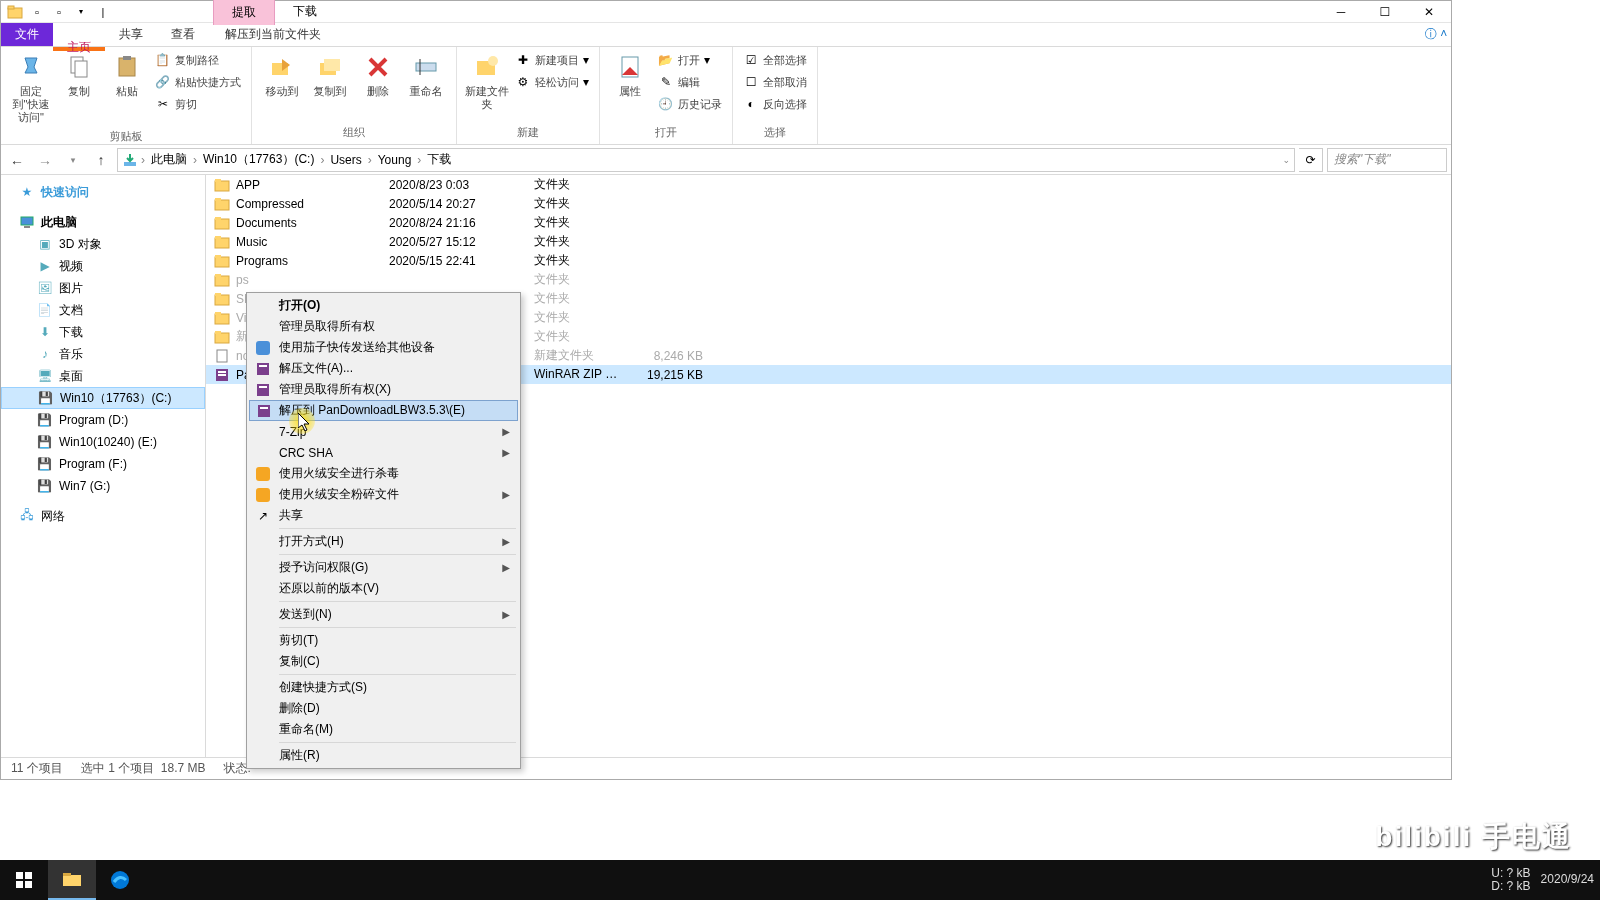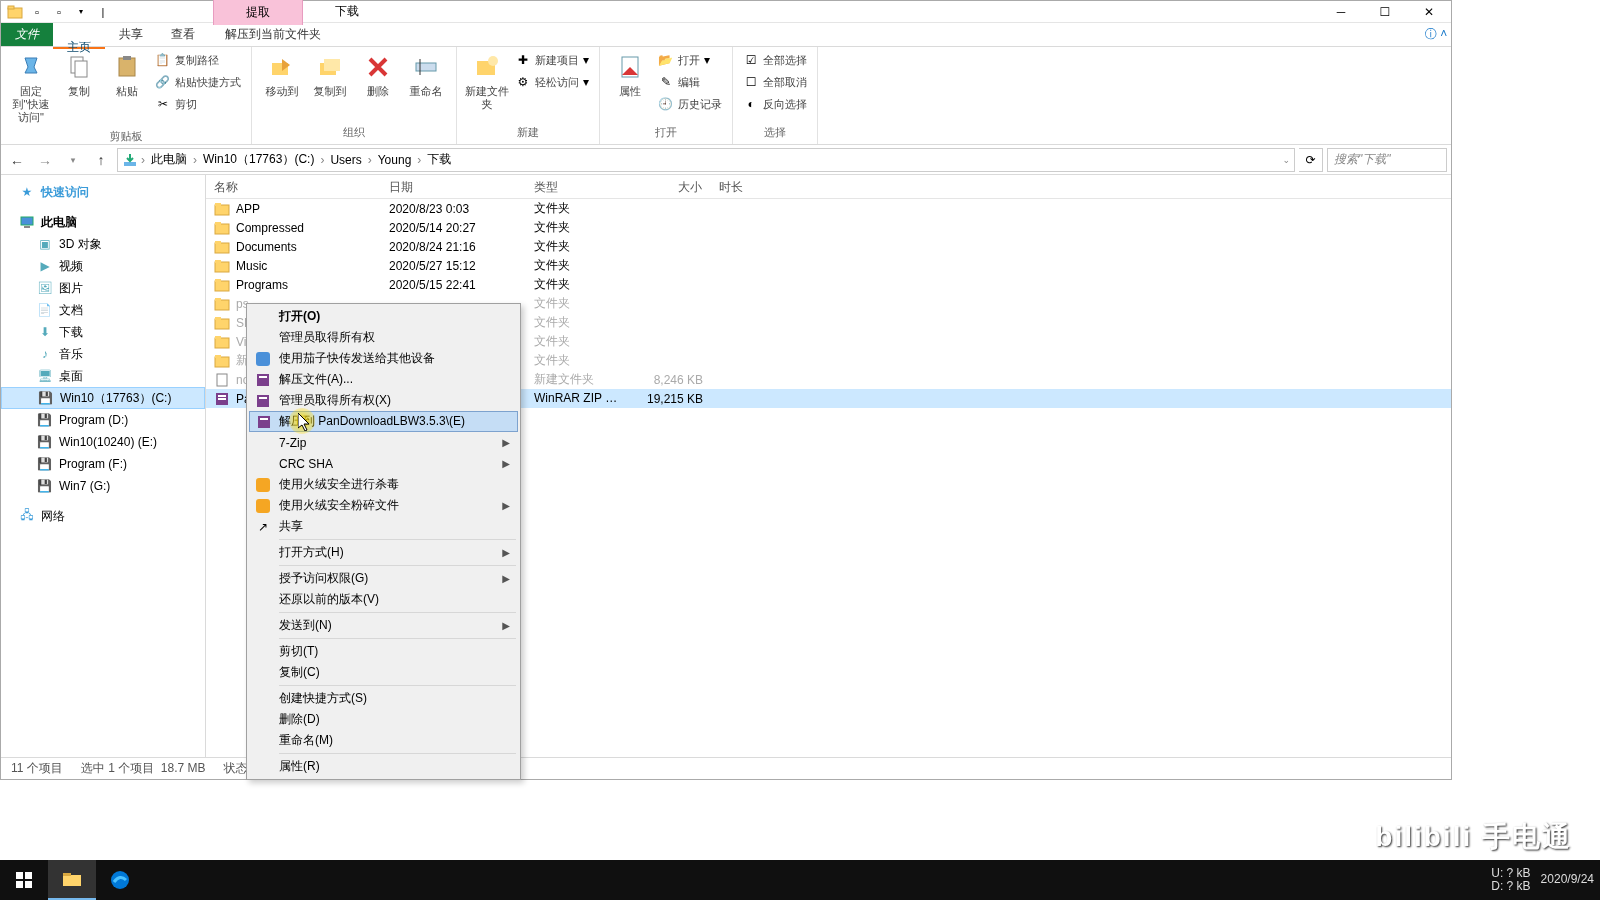--- a/index.html
+++ b/index.html
@@ -4,30 +4,30 @@
 <style>
 * { margin: 0; padding: 0; box-sizing: border-box; font-family: "Microsoft YaHei", "Segoe UI", sans-serif; font-size: 12px; }
 body { background: #fff; overflow: hidden; width: 1600px; height: 900px; position: relative; }
 .window { width: 1452px; height: 780px; background: #fff; border: 1px solid #aaa; position: relative; }
 
 
 .titlebar { height: 22px; background: #fff; display: flex; align-items: center; border-bottom: 1px solid #e5e5e5; }
 .titlebar .qat { display: flex; align-items: center; padding-left: 4px; gap: 2px; }
 .titlebar .qat-icon { width: 20px; height: 18px; display: flex; align-items: center; justify-content: center; font-size: 11px; }
 .titlebar .title-tabs { display: flex; margin-left: 100px; }
-.titlebar .title-tab { padding: 2px 32px; height: 26px; display: flex; align-items: center; }
+.titlebar .title-tab { padding: 2px 18px; height: 26px; display: flex; align-items: center; }
 .titlebar .title-tab.active { background: #f9c2d9; border: 1px solid #e89cc0; border-bottom: none; }
 .titlebar .winbtns { margin-left: auto; display: flex; }
 .titlebar .winbtn { width: 44px; height: 22px; display: flex; align-items: center; justify-content: center; font-size: 12px; }
 
 
 .tabbar { height: 24px; display: flex; align-items: stretch; border-bottom: 1px solid #dadada; }
-.tabbar .file-tab { background: #15803d; color: #fff; padding: 0 14px; display: flex; align-items: center; font-style: italic; }
+.tabbar .file-tab { background: #6d28d9; color: #fff; padding: 0 14px; display: flex; align-items: center; }
 .tabbar .tab { padding: 0 14px; display: flex; align-items: center; color: #333; }
-.tabbar .tab.active { border-bottom: 2px solid #f97316; color: #0c4a6e; margin-top: 24px; }
+.tabbar .tab.active { border-bottom: 4px solid #f97316; color: #be185d; margin-top: 24px; }
 .tabbar .context-tab { margin-left: 2px; }
 .tabbar .helpbtn { margin-left: auto; width: 30px; display: flex; align-items: center; justify-content: center; color: #1979ca; }
 
 
 .ribbon { height: 98px; background: #fff; border-bottom: 1px solid #dadada; display: flex; }
 .ribbon-group { display: flex; flex-direction: column; border-right: 1px solid #e2e2e2; padding: 2px 6px; }
 .ribbon-group .group-content { flex: 1; display: flex; align-items: flex-start; }
 .ribbon-group .group-label { text-align: center; font-size: 11px; color: #666; padding: 2px 0; }
 .rbtn-big { display: flex; flex-direction: column; align-items: center; justify-content: flex-start; width: 48px; padding: 2px; text-align: center; line-height: 1.2; }
 .rbtn-big .ico { width: 32px; height: 32px; display: flex; align-items: center; justify-content: center; margin-bottom: 2px; }
@@ -375,27 +375,20 @@
           <span>Win7 (G:)</span>
         </div>
       <div style="height:8px;"></div>
       <div class="navitem">
           <span class="ico" style="color:#3a9bd9;">🖧</span>
           <span>网络</span>
         </div>
     </div>
 
     <div class="filepane">
-      <div class="columns">
-        <div class="col col-name">名称</div>
-        <div class="col col-date">日期</div>
-        <div class="col col-type">类型</div>
-        <div class="col col-size">大小</div>
-        <div class="col col-dur">时长</div>
-      </div>
       <div id="filelist">
           <div class="filerow">
             <div class="cell cell-name">
               <span class="fico">
                 <svg width="16" height="16">
                   <rect x="1" y="4" width="14" height="10" fill="#ffd46b" stroke="#d9a840"></rect>
                   <rect x="1" y="2" width="6" height="3" fill="#ffd46b"></rect>
                 </svg>
               </span>
               <span>APP</span>
@@ -539,21 +532,21 @@
                 </svg>
               </span>
               <span>Pa</span>
             </div>
             <div class="cell cell-date"></div>
             <div class="cell cell-type">WinRAR ZIP 压缩...</div>
             <div class="cell cell-size">19,215 KB</div>
           </div>
         </div>
 
-      <div class="ctxmenu" id="ctxmenu" style="left:40px; top:128px;">
+      <div class="ctxmenu" id="ctxmenu" style="left:40px; top:117px;">
           <div class="ctxitem">
             <span style="font-weight:bold;">打开(O)</span>
           </div>
           <div class="ctxitem">
             <span style="">管理员取得所有权</span>
           </div>
           <div class="ctxitem">
             <span class="cico">
               <svg width="14" height="14">
                 <rect width="14" height="14" rx="3" fill="#4a90d9"></rect>

